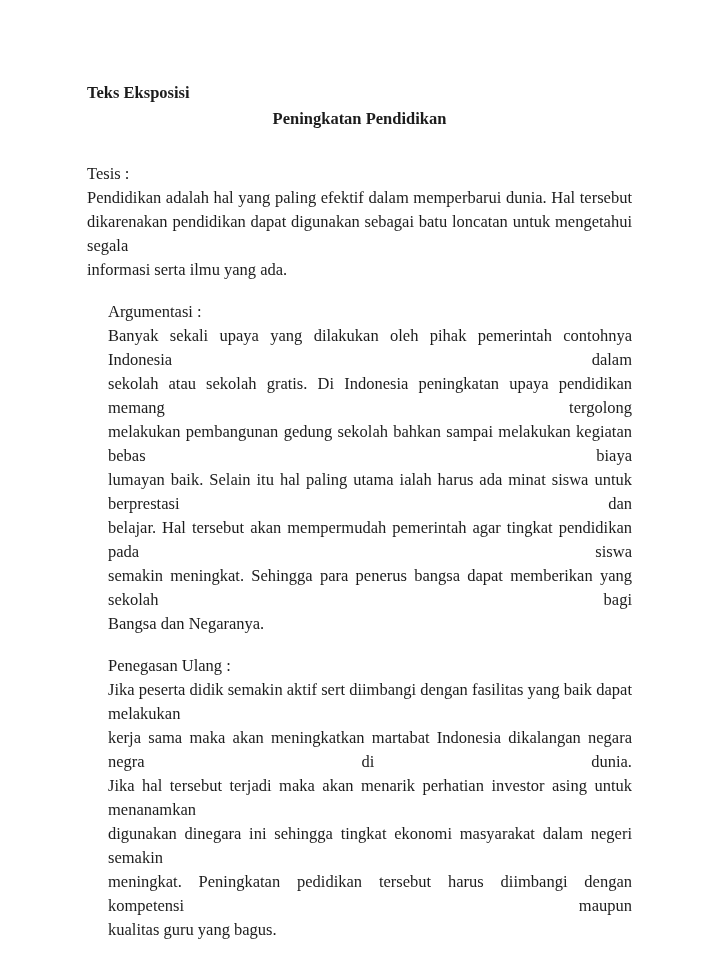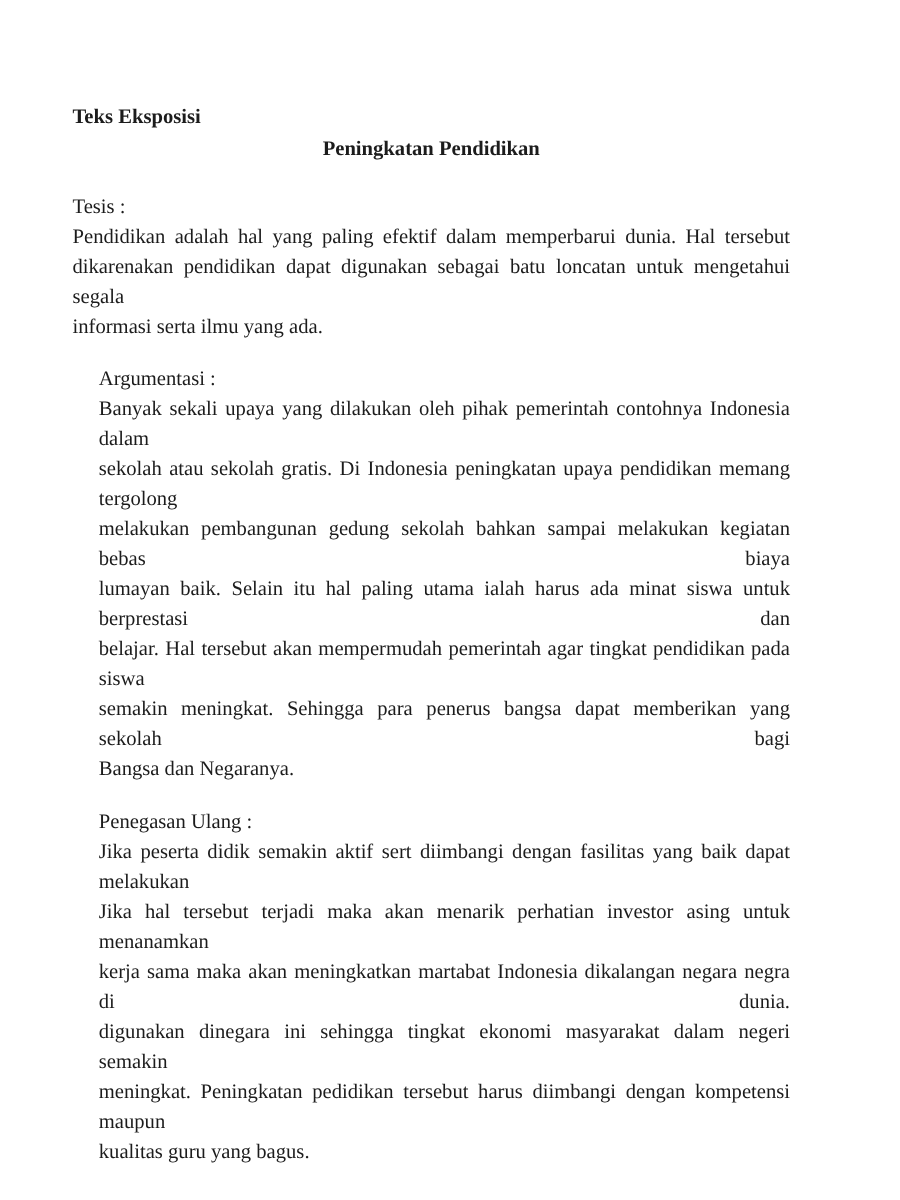--- a/index.html
+++ b/index.html
@@ -6,36 +6,36 @@
     margin: 0;
     padding: 0;
     background: #ffffff;
   }
   .page {
     position: relative;
     box-sizing: border-box;
     width: 720px;
     height: 960px;
     background: #ffffff;
-    padding: 81px 88px 0 58px;
+    padding: 81px 88px 0 87px;
     font-family: "Liberation Serif", serif;
     font-size: 16.5px;
     line-height: 24px;
     color: #1c1c1c;
     overflow: hidden;
   }
   .doc-label {
     font-weight: bold;
     text-align: left;
   }
   .doc-title {
     font-weight: bold;
     text-align: center;
     margin-top: 2px;
-    margin-bottom: 22px;
+    margin-bottom: 31px;
   }
   .section + .section {
     margin-top: 18px;
     margin-left: 21px;
   }
   .heading {
     font-weight: normal;
   }
   .para .line {
     text-align: justify;
@@ -74,21 +74,21 @@
         <div class="line">belajar. Hal tersebut akan mempermudah pemerintah agar tingkat pendidikan pada siswa</div>
         <div class="line">semakin meningkat. Sehingga para penerus bangsa dapat memberikan yang sekolah bagi</div>
         <div class="line">Bangsa dan Negaranya.</div>
       </div>
   </div>
 
   <div class="section">
     <div class="heading">Penegasan Ulang :</div>
     <div class="para">
         <div class="line">Jika peserta didik semakin aktif sert diimbangi dengan fasilitas yang baik dapat melakukan</div>
+        <div class="line">kerja sama maka akan meningkatkan martabat Indonesia dikalangan negara negra di dunia.</div>
         <div class="line">Jika hal tersebut terjadi maka akan menarik perhatian investor asing untuk menanamkan</div>
-        <div class="line">kerja sama maka akan meningkatkan martabat Indonesia dikalangan negara negra di dunia.</div>
         <div class="line">digunakan dinegara ini sehingga tingkat ekonomi masyarakat dalam negeri semakin</div>
         <div class="line">meningkat. Peningkatan pedidikan tersebut harus diimbangi dengan kompetensi maupun</div>
         <div class="line">kualitas guru yang bagus.</div>
       </div>
   </div>
 
 </div>
 
 </body></html>

